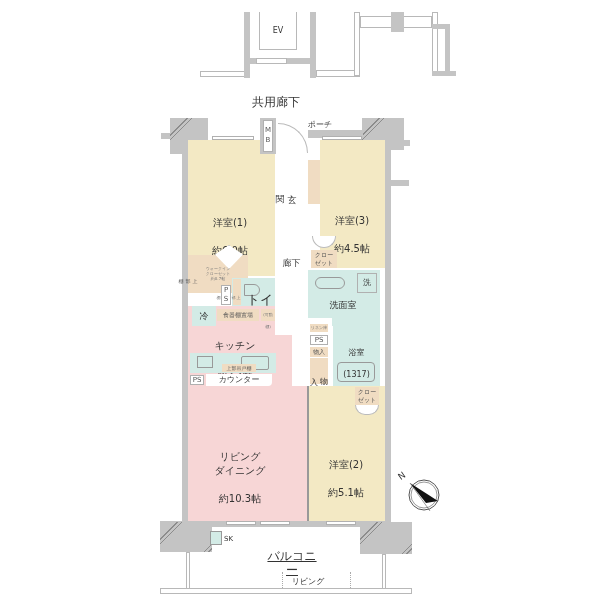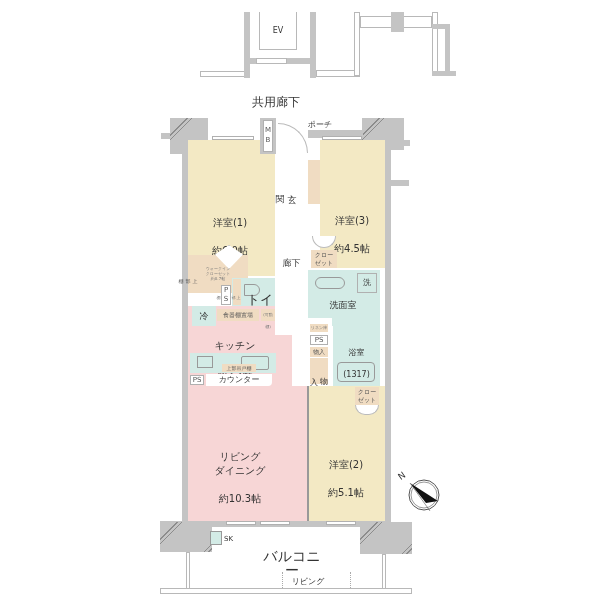--- a/index.html
+++ b/index.html
@@ -156,21 +156,21 @@
 <div class="abs" style="left:307px;top:386px;width:2px;height:135px;background:#999;"></div>
 
 <div class="abs wall" style="left:160px;top:521px;width:230px;height:6px;"></div>
 <div class="abs window" style="left:226px;top:521px;width:30px;height:4px;"></div>
 <div class="abs window" style="left:260px;top:521px;width:30px;height:4px;"></div>
 <div class="abs window" style="left:326px;top:521px;width:30px;height:4px;"></div>
 <div class="abs hatch" style="left:160px;top:522px;width:52px;height:30px;"></div>
 <div class="abs hatch" style="left:360px;top:522px;width:52px;height:32px;"></div>
 <div class="abs room-blue" style="left:210px;top:531px;width:12px;height:14px;border:1px solid #999;"></div>
 <div class="abs lbl" style="left:224px;top:532px;width:20px;font-size:7px;text-align:left;">SK</div>
-<div class="abs lbl" style="left:262px;top:549px;width:60px;font-size:14px;">バルコニー</div>
+<div class="abs lbl" style="left:262px;top:549px;width:60px;font-size:12px;text-decoration:underline;">バルコニー</div>
 <div class="abs lbl" style="left:283px;top:575px;width:50px;font-size:8px;">リビング</div>
 <div class="abs" style="left:282px;top:572px;width:1px;height:20px;border-left:1px dotted #aaa;"></div>
 <div class="abs" style="left:350px;top:572px;width:1px;height:20px;border-left:1px dotted #aaa;"></div>
 <div class="abs thin" style="left:186px;top:552px;width:4px;height:38px;"></div>
 <div class="abs thin" style="left:382px;top:554px;width:4px;height:36px;"></div>
 <div class="abs thin" style="left:160px;top:588px;width:252px;height:6px;"></div>
 
 <div class="abs" style="left:396px;top:465px;width:50px;height:55px;">
   <svg width="50" height="55" viewBox="0 0 50 55">
     <circle cx="28" cy="30" r="15" fill="none" stroke="#555" stroke-width="1"></circle>

